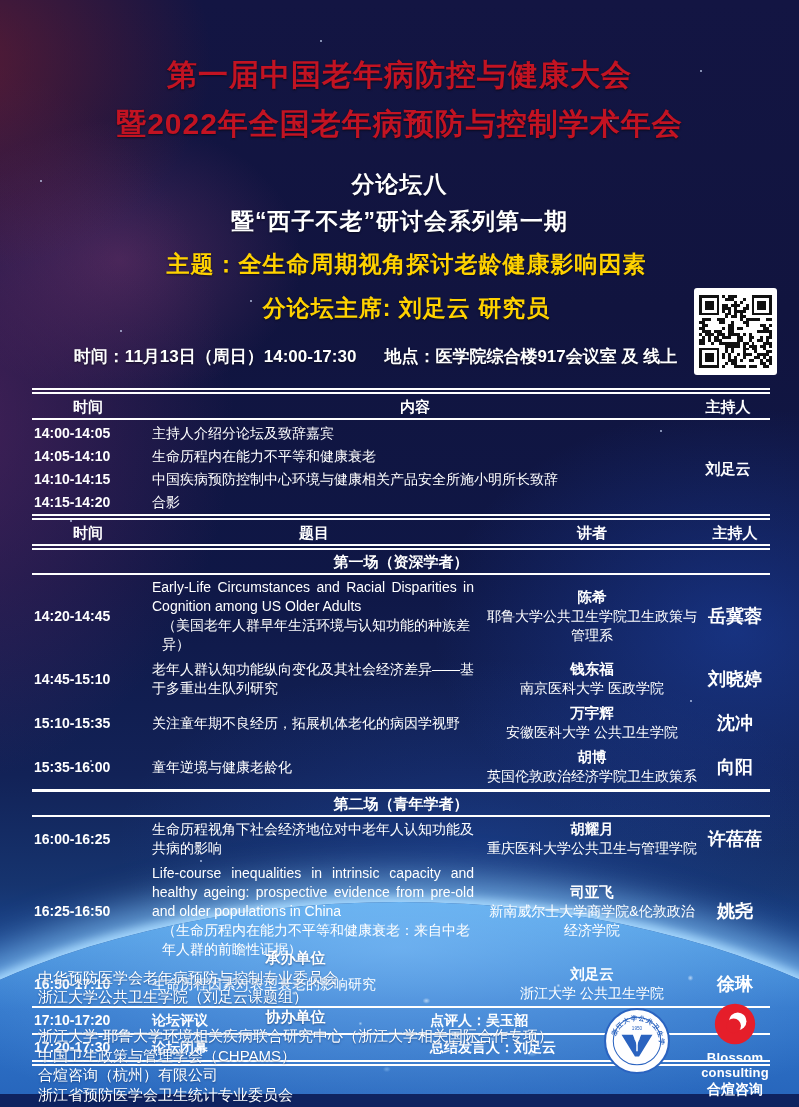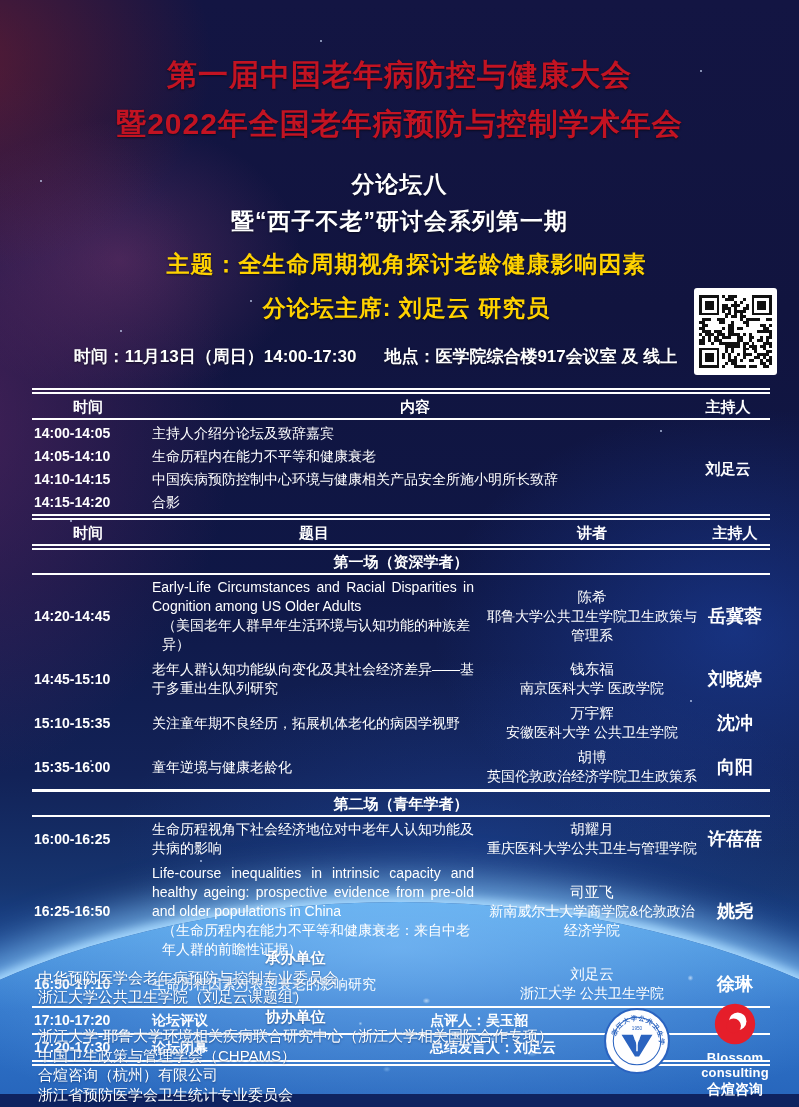--- a/index.html
+++ b/index.html
@@ -69,21 +69,21 @@
   .t1-rows .time{font-weight:700;padding-left:2px;white-space:nowrap;}
   .t1-rows .cont{padding-left:8px;}
   .t1-rows>div{padding-top:2px;padding-bottom:2px;}
   .t1-host{display:flex;align-items:center;justify-content:center;font-weight:700;font-size:15px;}
   .band{display:flex;align-items:center;justify-content:center;font-weight:700;font-size:15px;height:23px;}
   .srow{display:grid;grid-template-columns:112px 1fr 216px 70px;align-items:center;padding:3px 0;}
   .srow .time{font-weight:700;padding-left:2px;white-space:nowrap;align-self:center;}
   .srow .title{padding:0 10px 0 8px;}
   .srow .title .en{text-align:justify;}
   .srow .speaker{text-align:center;}
-  .srow .speaker .nm{font-weight:400;font-size:14.5px;}
+  .srow .speaker .nm{font-weight:700;font-size:14.5px;}
   .srow .host{text-align:center;font-weight:700;font-size:18px;}
   .crow{display:grid;grid-template-columns:112px 1fr 300px 40px;align-items:center;height:25px;}
   .crow .time{font-weight:700;padding-left:2px;}
   .crow .cont{font-weight:700;padding-left:8px;}
   .crow .note{font-weight:700;text-align:left;}
 
   
   .footer{position:absolute;left:38px;top:948px;font-size:15px;line-height:19.5px;color:#fff;
           text-shadow:0 1px 2px rgba(0,30,80,.5);}
   .footer .lbl{font-weight:700;text-align:center;}

